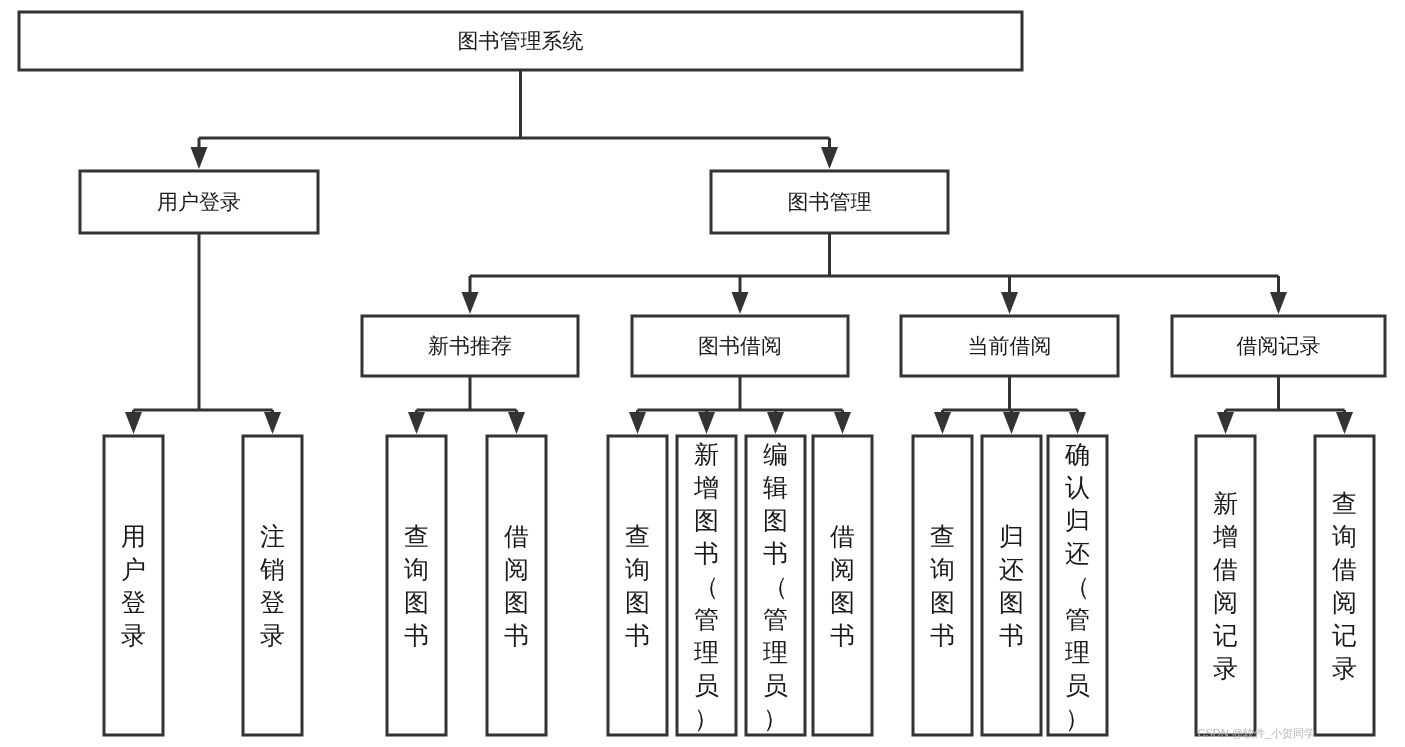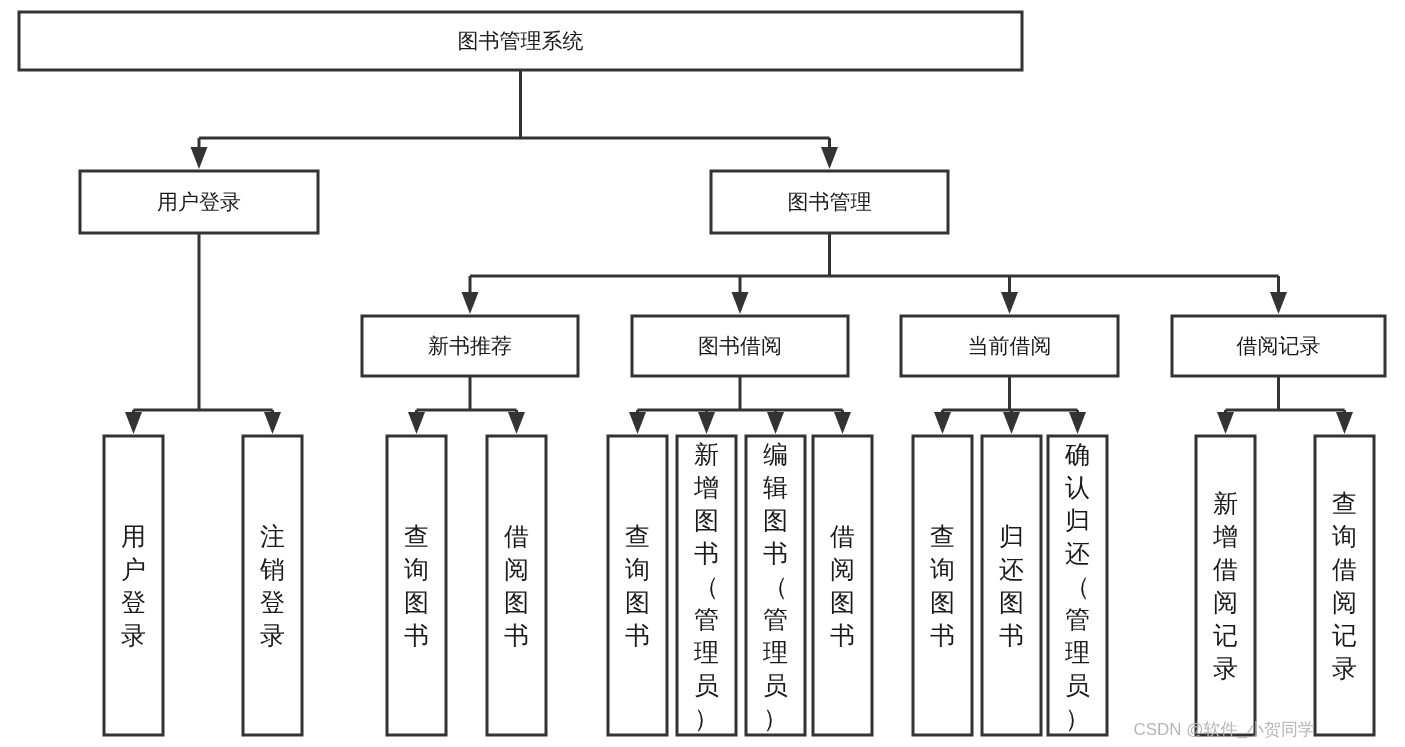--- a/index.html
+++ b/index.html
@@ -55,21 +55,21 @@
   }
   .arrow-head {
     fill: #333333;
     stroke: none;
   }
   .watermark {
     position: absolute;
     right: 12px;
     bottom: 6px;
     font-family: "Liberation Sans", "DejaVu Sans", sans-serif;
-    font-size: 17px;
+    font-size: 11px;
     color: #b6b6b6;
     white-space: nowrap;
     user-select: none;
   }
 </style>
 </head>
 <body>
 
 <div id="diagram-root">
   <svg class="flow" viewBox="0 0 1405 747" xmlns="http://www.w3.org/2000/svg">

